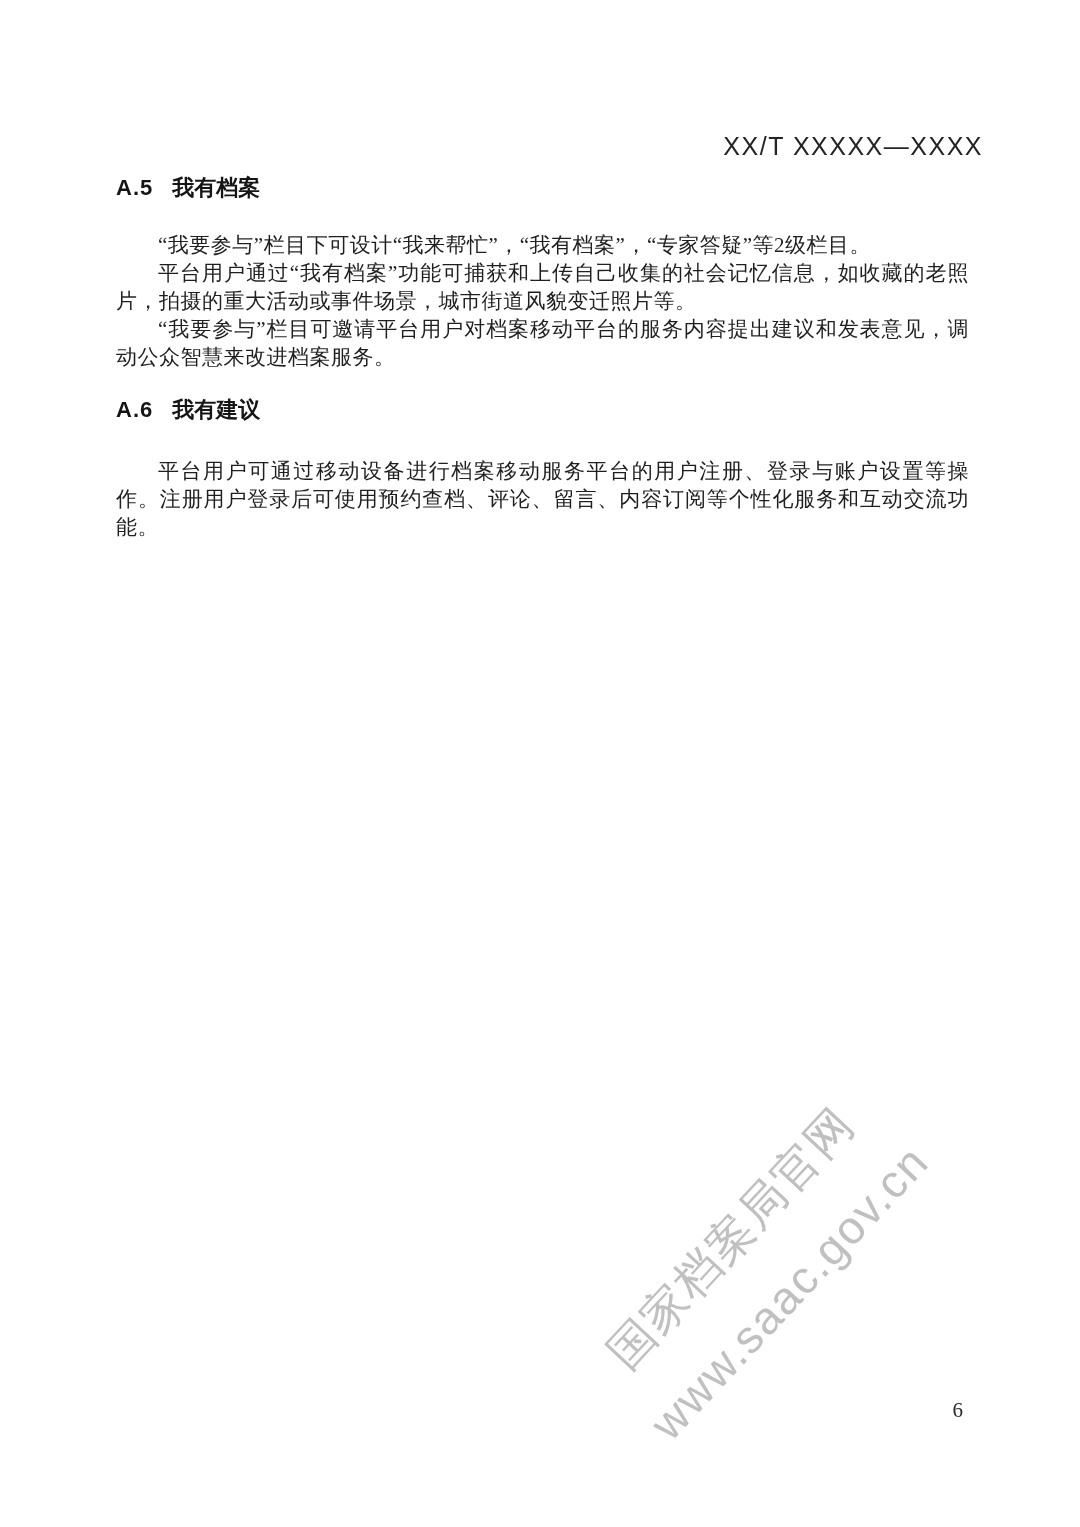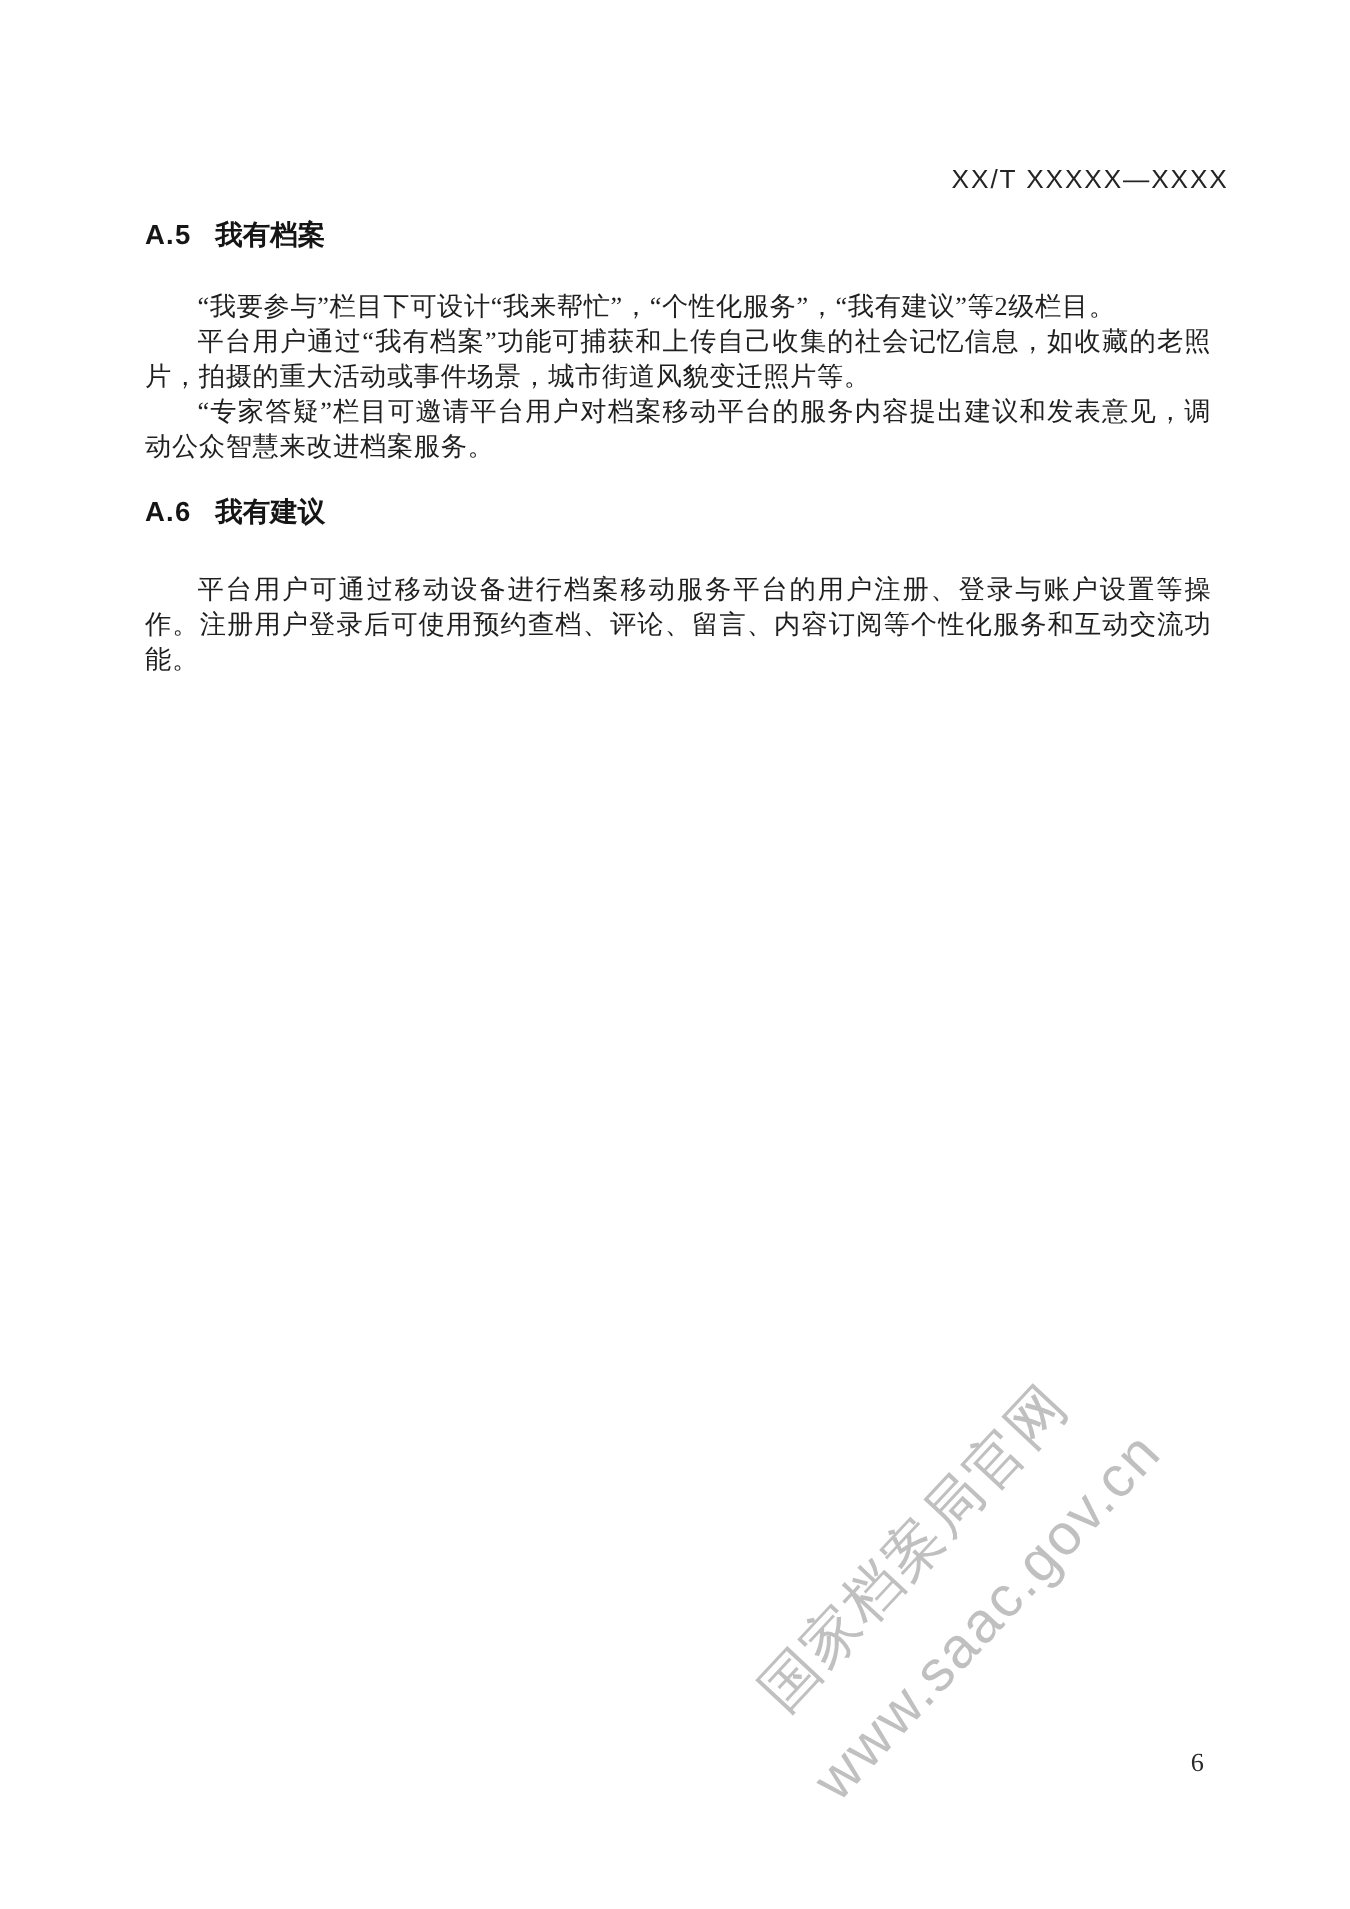--- a/index.html
+++ b/index.html
@@ -15,21 +15,21 @@
     position: relative;
     width: 1080px;
     height: 1527px;
     background: #ffffff;
   }
   .std-header {
     position: absolute;
     top: 132px;
     right: 97px;
     font-family: "Liberation Sans", "DejaVu Sans", sans-serif;
-    font-size: 21px;
+    font-size: 25px;
     letter-spacing: 1.5px;
     color: #242424;
     white-space: nowrap;
     text-align: right;
   }
   .content {
     position: absolute;
     left: 116px;
     top: 176px;
     width: 853px;
@@ -88,23 +88,23 @@
 
   <div class="std-header">XX/T XXXXX—XXXX</div>
 
   <div class="content">
 
     <h2 class="section-heading heading-a5">
       <span class="sec-num">A.5</span>
       <span class="sec-title">我有档案</span>
     </h2>
 
-    <p class="para">“我要参与”栏目下可设计“我来帮忙”，“个性化服务”，“我有建议”等2级栏目。</p>
+    <p class="para">“我要参与”栏目下可设计“我来帮忙”，“我有档案”，“专家答疑”等2级栏目。</p>
     <p class="para">平台用户通过“我有档案”功能可捕获和上传自己收集的社会记忆信息，如收藏的老照片，拍摄的重大活动或事件场景，城市街道风貌变迁照片等。</p>
-    <p class="para">“专家答疑”栏目可邀请平台用户对档案移动平台的服务内容提出建议和发表意见，调动公众智慧来改进档案服务。</p>
+    <p class="para">“我要参与”栏目可邀请平台用户对档案移动平台的服务内容提出建议和发表意见，调动公众智慧来改进档案服务。</p>
 
     <h2 class="section-heading heading-a6">
       <span class="sec-num">A.6</span>
       <span class="sec-title">我有建议</span>
     </h2>
 
     <p class="para">平台用户可通过移动设备进行档案移动服务平台的用户注册、登录与账户设置等操作。注册用户登录后可使用预约查档、评论、留言、内容订阅等个性化服务和互动交流功能。</p>
 
   </div>
 

